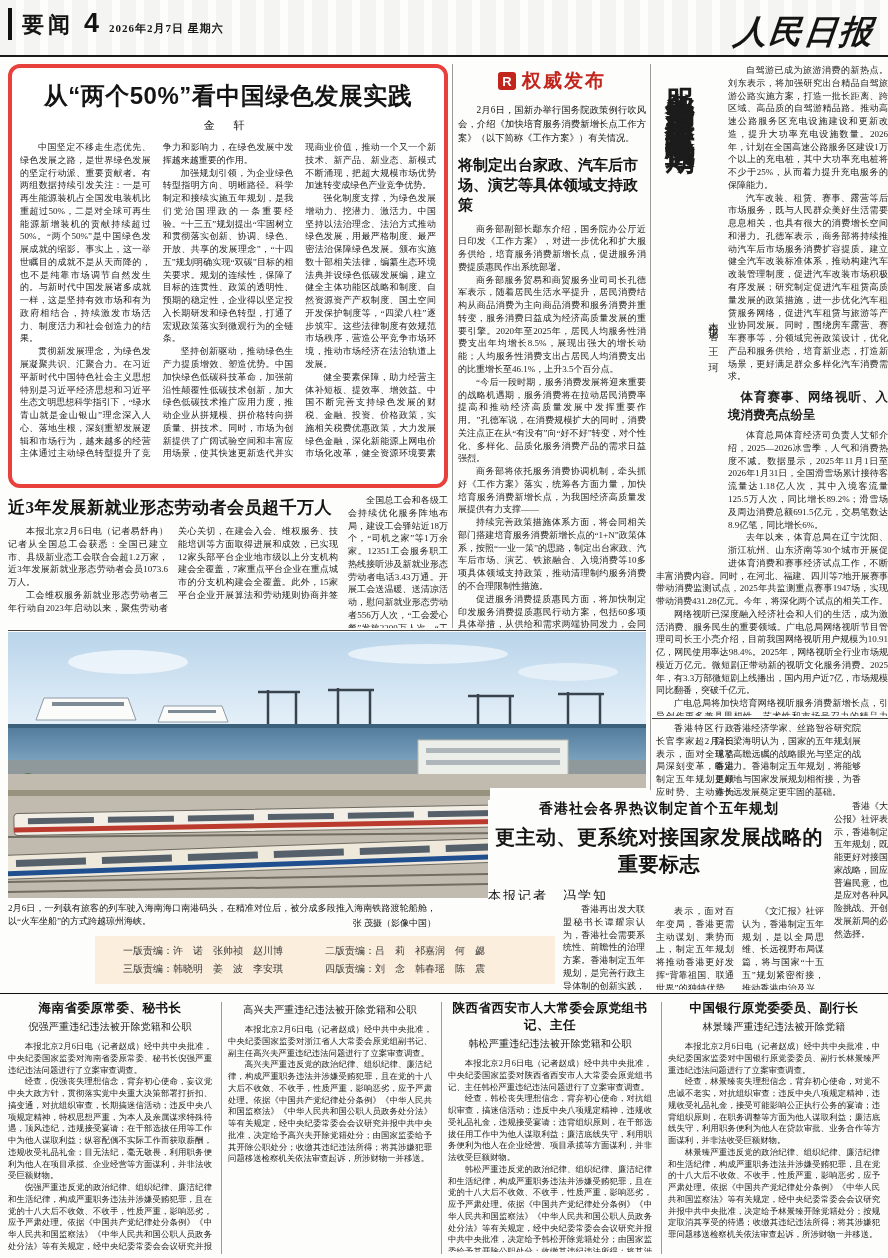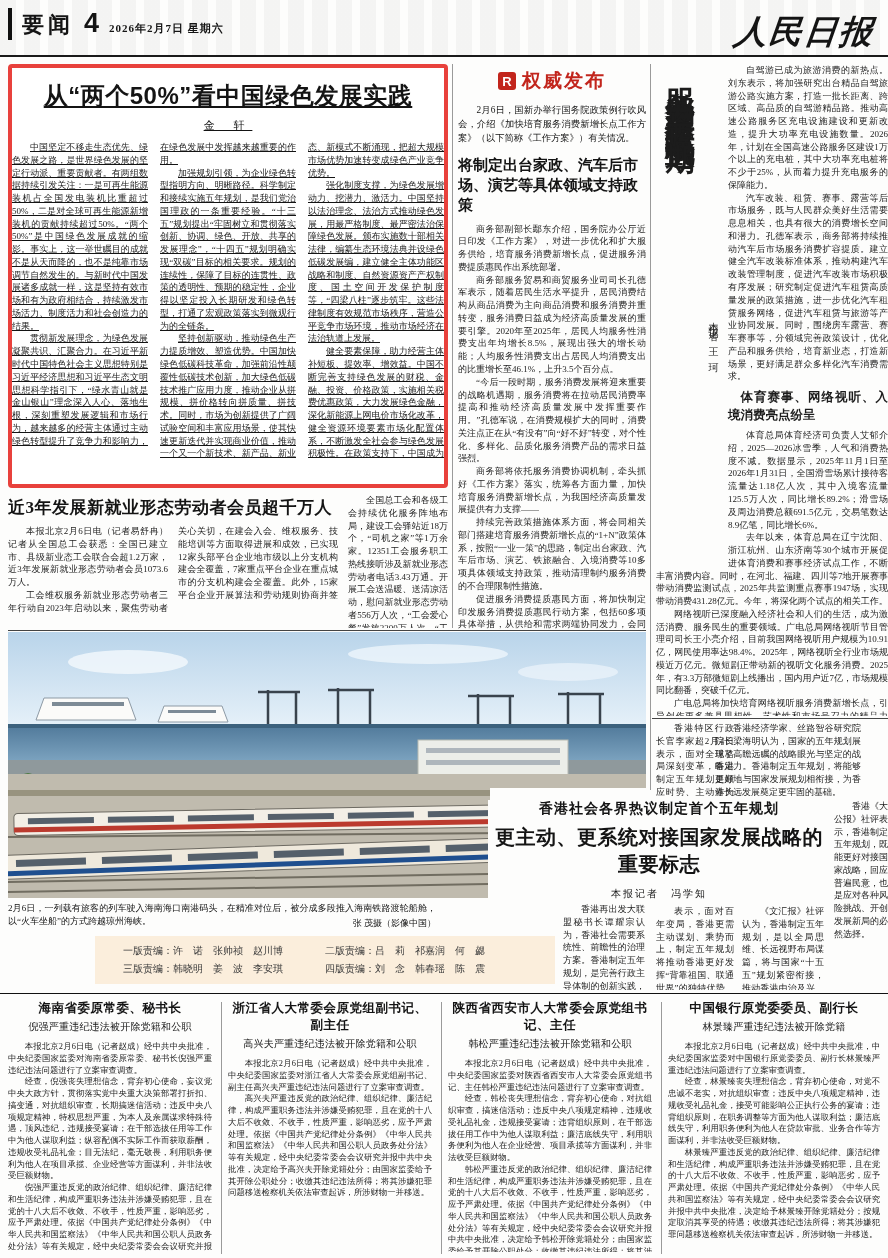--- a/index.html
+++ b/index.html
@@ -18,21 +18,21 @@
             letter-spacing:2px;transform:skewX(-6deg);}
   
   .bt{font-size:9px;line-height:1.42;text-align:justify;color:#1c1c1c;}
   .bt p,.bt-s p{margin:0;text-indent:2em;}
   .bt-s{font-size:8.6px;line-height:1.4;text-align:justify;color:#1c1c1c;}
   .abs{position:absolute;overflow:hidden;}
   .vline{position:absolute;width:1px;background:#9a9a9a;}
   .hline{position:absolute;height:1px;background:#444;}
   
   .lead-box{position:absolute;left:8px;top:64px;width:440px;height:424px;border:4px solid #e8413c;
-            border-radius:4px;box-sizing:border-box;padding:8px 0;background:#fff;overflow:hidden;text-decoration:underline;}
+            border-radius:12px;box-sizing:border-box;padding:8px 8px;background:#fff;overflow:hidden;}
   .lead-title{font-family:"Liberation Sans","DejaVu Sans",sans-serif;font-weight:bold;font-size:24px;
               text-align:center;letter-spacing:.5px;margin:4px 0 6px;}
   .lead-author{text-align:center;font-size:11px;letter-spacing:8px;margin-bottom:8px;}
   .lead-cols{column-count:3;column-gap:12px;height:330px;overflow:hidden;}
   
   .auth{position:absolute;left:458px;top:64px;width:188px;height:656px;overflow:hidden;}
   .auth-logo-row{display:flex;align-items:center;justify-content:center;gap:6px;margin:4px 0 10px;}
   .auth-logo{width:18px;height:18px;background:#c2251c;color:#fff;font-family:"Liberation Sans",sans-serif;
              font-weight:bold;font-size:13px;display:flex;align-items:center;justify-content:center;border-radius:3px;}
   .auth-logo-text{color:#c2251c;font-size:19px;font-weight:bold;letter-spacing:2px;
@@ -59,21 +59,21 @@
   .photo{position:absolute;left:8px;top:632px;width:638px;height:266px;}
   .caption{position:absolute;left:8px;top:902px;width:428px;font-size:9px;line-height:1.45;text-align:justify;}
   .credit{position:absolute;left:250px;top:917px;width:186px;text-align:right;font-size:9px;}
   
   .edbox{position:absolute;left:95px;top:936px;width:460px;height:48px;background:#fbeedc;
          display:grid;grid-template-columns:1fr 1fr;align-content:center;row-gap:4px;
          font-size:10px;color:#3a3a3a;padding:0 28px;box-sizing:border-box;}
   
   .hk-kicker{font-weight:bold;font-size:14px;text-align:center;letter-spacing:1px;}
   .hk-title{font-weight:bold;font-size:20px;text-align:center;letter-spacing:.5px;margin-top:6px;}
-  .hk-byline{text-align:center;font-size:10px;margin-top:9px;letter-spacing:2px;}
+  .hk-byline{text-align:left;font-size:13px;margin-top:9px;letter-spacing:2px;}
   
   .disc{position:absolute;top:1000px;height:252px;overflow:hidden;}
   .disc-t1{font-weight:bold;font-size:12.5px;text-align:center;letter-spacing:.5px;}
   .disc-t2{font-weight:normal;font-size:10px;text-align:center;letter-spacing:.2px;margin:3px 0 7px;}
   .disc .bt-s{font-size:8.4px;}
 </style>
 </head>
 <body>
 
 <div class="page">
@@ -282,21 +282,20 @@
     <div class="disc-t1">海南省委原常委、秘书长</div>
     <div class="disc-t2">倪强严重违纪违法被开除党籍和公职</div>
     <div class="bt-s">
         <p>本报北京2月6日电（记者赵成）经中共中央批准，中央纪委国家监委对海南省委原常委、秘书长倪强严重违纪违法问题进行了立案审查调查。</p>
         <p>经查，倪强丧失理想信念，背弃初心使命，妄议党中央大政方针，贯彻落实党中央重大决策部署打折扣、搞变通，对抗组织审查，长期搞迷信活动；违反中央八项规定精神，特权思想严重，为本人及亲属谋求特殊待遇，顶风违纪，违规接受宴请；在干部选拔任用等工作中为他人谋取利益；纵容配偶不实际工作而获取薪酬，违规收受礼品礼金；目无法纪，毫无敬畏，利用职务便利为他人在项目承揽、企业经营等方面谋利，并非法收受巨额财物。</p>
         <p>倪强严重违反党的政治纪律、组织纪律、廉洁纪律和生活纪律，构成严重职务违法并涉嫌受贿犯罪，且在党的十八大后不收敛、不收手，性质严重，影响恶劣，应予严肃处理。依据《中国共产党纪律处分条例》《中华人民共和国监察法》《中华人民共和国公职人员政务处分法》等有关规定，经中央纪委常委会会议研究并报中共中央批准，决定给予倪强开除党籍处分；由国家监委给予其开除公职处分；终止其海南省第八次党代会代表资格；收缴其违纪违法所得；将其涉嫌犯罪问题移送检察机关依法审查起诉，所涉财物一并移送。</p>
       </div>
   </div>
   <div class="vline" style="left:221px;top:1002px;height:252px;"></div>
   <div class="disc" style="left:228px;width:204px;">
-    <div class="disc-t1">浙江省人大常委会原党组副书记、副主任</div>
     <div class="disc-t2">高兴夫严重违纪违法被开除党籍和公职</div>
     <div class="bt-s">
         <p>本报北京2月6日电（记者赵成）经中共中央批准，中央纪委国家监委对浙江省人大常委会原党组副书记、副主任高兴夫严重违纪违法问题进行了立案审查调查。</p>
         <p>高兴夫严重违反党的政治纪律、组织纪律、廉洁纪律，构成严重职务违法并涉嫌受贿犯罪，且在党的十八大后不收敛、不收手，性质严重，影响恶劣，应予严肃处理。依据《中国共产党纪律处分条例》《中华人民共和国监察法》《中华人民共和国公职人员政务处分法》等有关规定，经中央纪委常委会会议研究并报中共中央批准，决定给予高兴夫开除党籍处分；由国家监委给予其开除公职处分；收缴其违纪违法所得；将其涉嫌犯罪问题移送检察机关依法审查起诉，所涉财物一并移送。</p>
       </div>
   </div>
   <div class="vline" style="left:441px;top:1002px;height:252px;"></div>
   <div class="disc" style="left:448px;width:204px;">
     <div class="disc-t1">陕西省西安市人大常委会原党组书记、主任</div>
     <div class="disc-t2">韩松严重违纪违法被开除党籍和公职</div>

